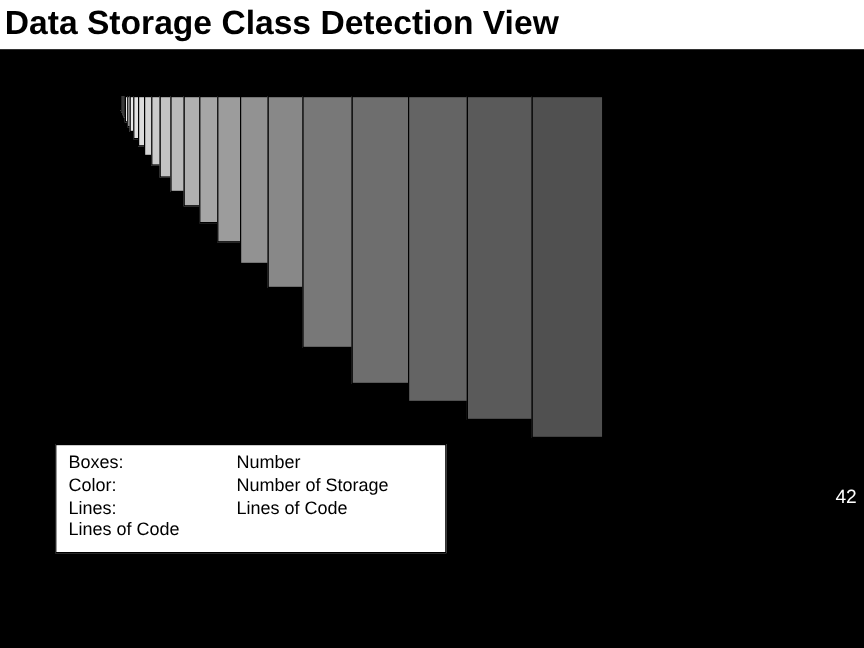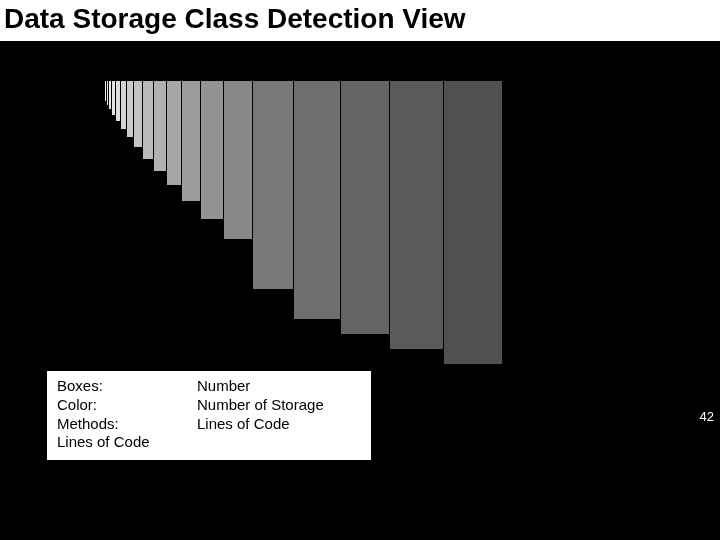--- a/index.html
+++ b/index.html
@@ -54,21 +54,21 @@
     color: #000;
     box-sizing: border-box;
   }
   .legend-row { display: flex; align-items: flex-end; }
   .legend-key { width: 140px; }
   .pagenum {
     position: absolute;
     right: 6px;
     bottom: 4px;
     color: #fff;
-    font-size: 13px;
+    font-size: 16px;
   }
 </style>
 </head>
 <body>
 
 <div class="slide">
 
   <div class="title">Data Storage Class Detection View</div>
 
   <div class="chart" id="chart">
@@ -101,21 +101,21 @@
   <div class="legend">
     <div class="legend-row">
       <div class="legend-key">Boxes:</div>
       <div>Number</div>
     </div>
     <div class="legend-row">
       <div class="legend-key">Color:</div>
       <div>Number of Storage</div>
     </div>
     <div class="legend-row">
-      <div class="legend-key">Methods:</div>
+      <div class="legend-key">Lines:</div>
       <div>Lines of Code</div>
     </div>
     <div class="legend-row">
       <div>Lines of Code</div>
     </div>
   </div>
 
   <div class="pagenum">42</div>
 
 </div>

